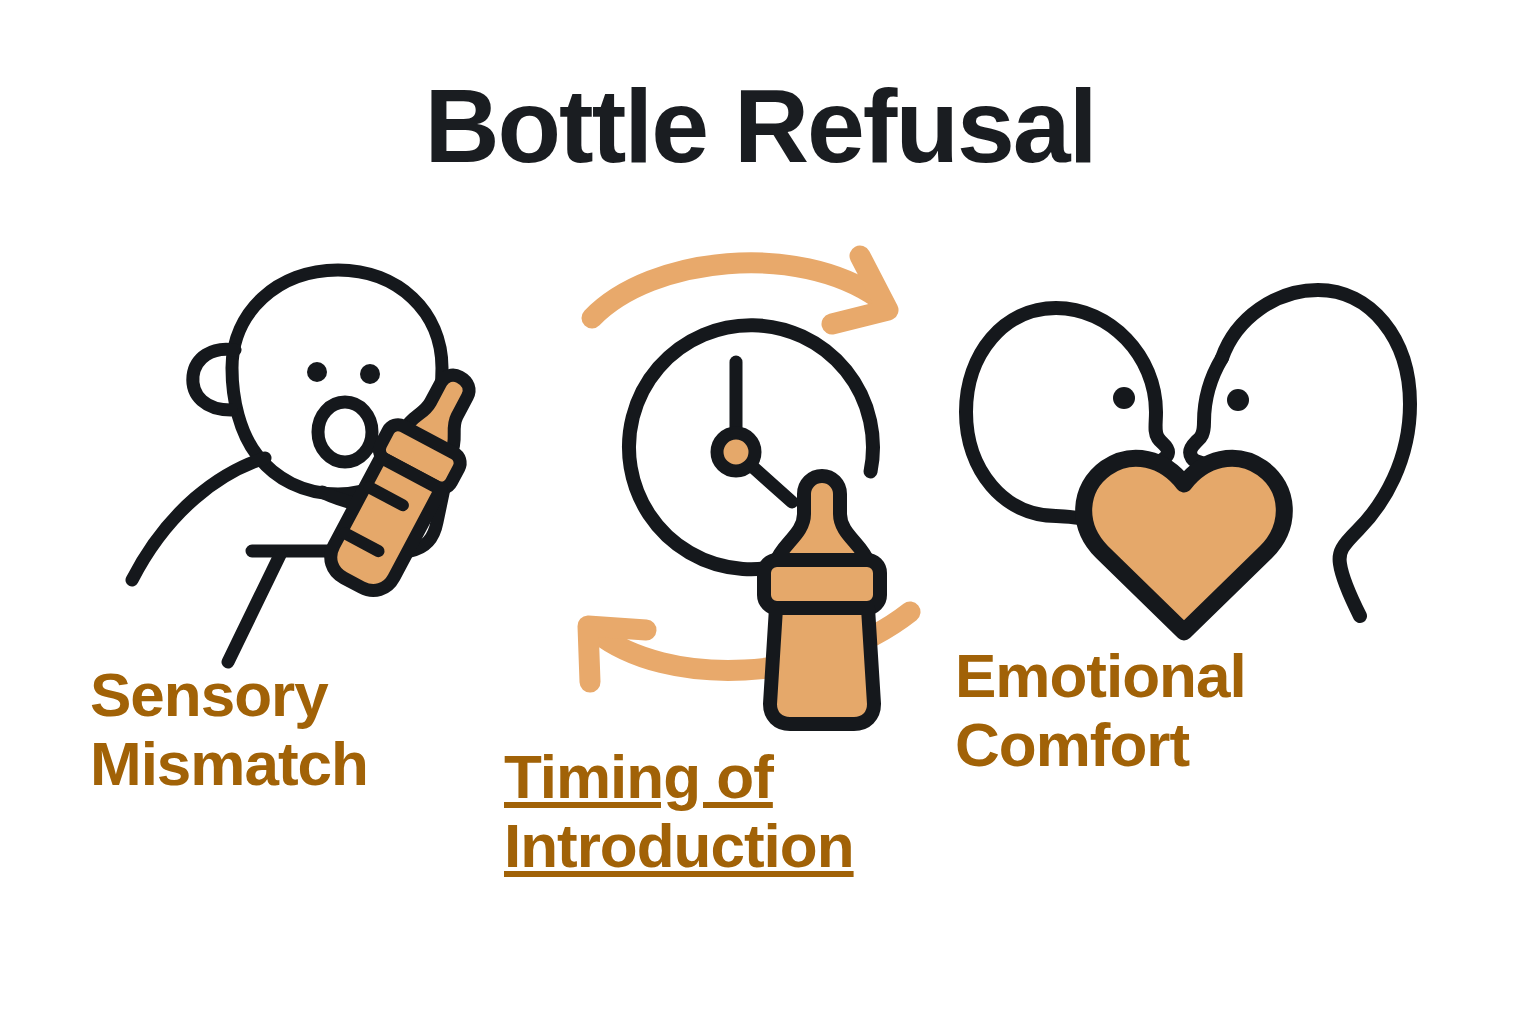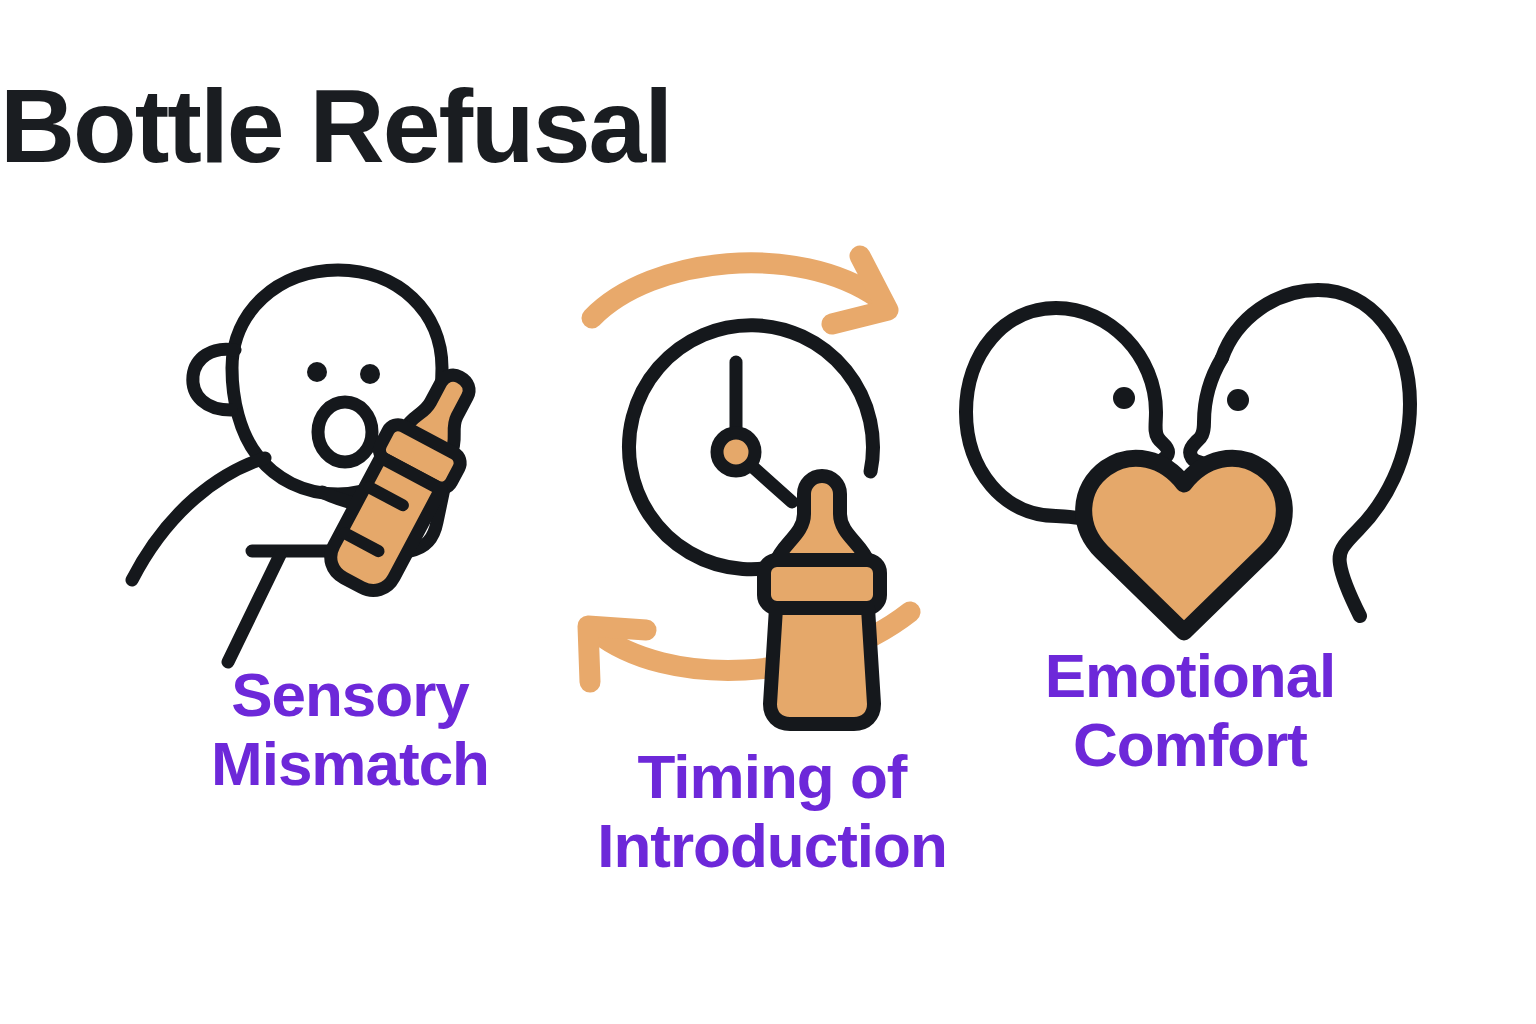--- a/index.html
+++ b/index.html
@@ -16,58 +16,60 @@
     width: 1536px;
     height: 1024px;
     background: #ffffff;
     overflow: hidden;
   }
   #page-title {
     position: absolute;
     left: 0;
     top: 74px;
     width: 1520px;
+    text-align: center;
     font-family: "Liberation Sans", sans-serif;
     font-weight: bold;
     font-size: 104px;
     line-height: 1.0;
     letter-spacing: -2px;
     color: #1a1d21;
   }
   .panel {
     position: absolute;
     top: 250px;
   }
   .panel-art {
     position: absolute;
     top: 0;
     left: 0;
   }
   .panel-label {
     position: absolute;
-    text-align: center;
+    text-align: left;
     font-family: "Liberation Sans", sans-serif;
     font-weight: bold;
     font-size: 62px;
     line-height: 1.12;
     letter-spacing: -1px;
-    color: #6d28d9;
+    color: #a16207;
     white-space: pre-line;
   }
   #panel-sensory { left: 90px; width: 520px; height: 340px; }
   #label-sensory {
     left: 90px;
     top: 660px;
     width: 520px;
   }
   #panel-timing { left: 560px; width: 420px; height: 430px; top: 240px; }
   #label-timing {
-    left: 537px;
+    left: 504px;
     top: 742px;
     width: 470px;
+    text-decoration: underline;
   }
   #panel-comfort { left: 960px; width: 460px; height: 360px; top: 280px; }
   #label-comfort {
     left: 955px;
     top: 641px;
     width: 470px;
   }
   svg { display: block; overflow: visible; }
 </style>
 </head>

